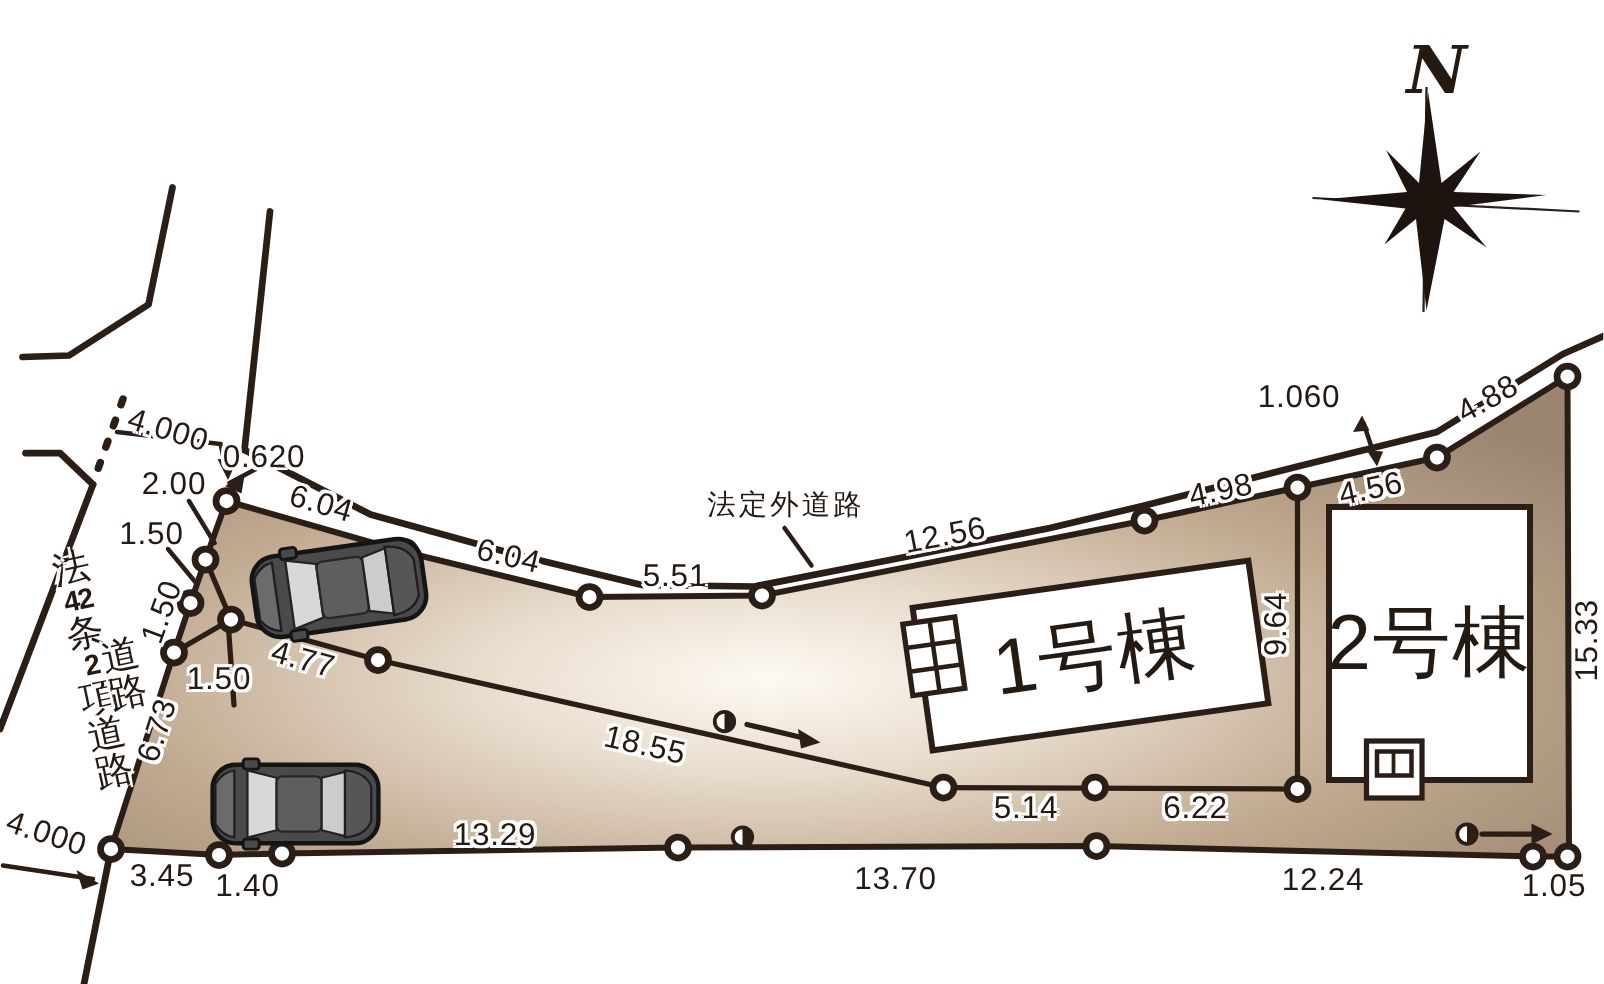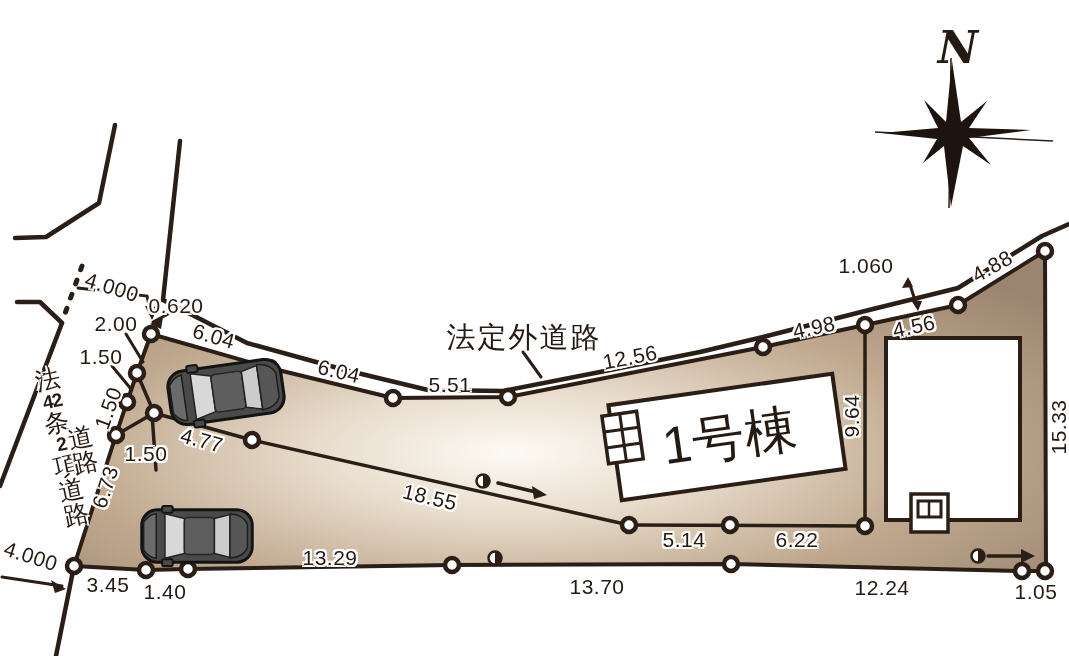--- a/index.html
+++ b/index.html
@@ -3,21 +3,21 @@
 <meta charset="utf-8">
 <style>
   html,body{margin:0;padding:0;background:#fff;}
   #canvas{position:relative;width:1069px;height:656px;background:#fff;overflow:hidden;
           font-family:"Liberation Sans","DejaVu Sans",sans-serif;}
   #plan-svg{position:absolute;left:0;top:0;}
   .lbl{position:absolute;color:#241a12;font-size:21px;font-weight:normal;white-space:nowrap;
        letter-spacing:.5px;line-height:1;
        text-shadow:-2px -2px 0 #fff,2px -2px 0 #fff,-2px 2px 0 #fff,2px 2px 0 #fff,
                    0 -2px 0 #fff,0 2px 0 #fff,-2px 0 0 #fff,2px 0 0 #fff;}
-  .kanji{font-size:29px;letter-spacing:2px;}
+  .kanji{font-size:19px;letter-spacing:2px;}
   .north{font-family:"DejaVu Serif","Liberation Serif",serif;font-style:italic;
          font-size:44px;font-weight:bold;text-shadow:none;}
   .bl{position:absolute;color:#241a12;font-size:52px;font-weight:normal;white-space:nowrap;
       letter-spacing:1px;line-height:1;text-shadow:none;}
   .vcol{position:absolute;display:flex;flex-direction:column;align-items:center;
         color:#241a12;line-height:1;
         text-shadow:-2px -2px 0 #fff,2px -2px 0 #fff,-2px 2px 0 #fff,2px 2px 0 #fff;}
   .vcol span{font-size:25px;display:block;padding:0;}
   .vcol span.num{font-size:19px;font-weight:bold;letter-spacing:-1px;}
 </style>
@@ -178,20 +178,21 @@
   <span>項</span>
   <span>道</span>
   <span>路</span>
 </div>
 <div class="vcol" style="left:83px;top:450px;transform:translate(-50%,-50%) rotate(-12deg)">
   <span>道</span>
   <span>路</span>
 </div>
 
 <span class="bl" style="left:730px;top:437px;transform:translate(-50%,-50%) rotate(-8deg)">1号棟</span>
+<span class="bl" style="left:953px;top:429px;transform:translate(-50%,-50%)">2号棟</span>
 
 <span class="lbl" style="left:112px;top:287px;transform:translate(-50%,-50%) rotate(17deg)">4.000</span>
 <span class="lbl" style="left:176px;top:305px;transform:translate(-50%,-50%)">0.620</span>
 <span class="lbl" style="left:116px;top:323px;transform:translate(-50%,-50%)">2.00</span>
 <span class="lbl" style="left:101px;top:356px;transform:translate(-50%,-50%)">1.50</span>
 <span class="lbl" style="left:108px;top:408px;transform:translate(-50%,-50%) rotate(-70deg)">1.50</span>
 <span class="lbl" style="left:146px;top:453px;transform:translate(-50%,-50%)">1.50</span>
 <span class="lbl" style="left:105px;top:487px;transform:translate(-50%,-50%) rotate(-72deg)">6.73</span>
 
 <span class="lbl" style="left:31px;top:556px;transform:translate(-50%,-50%) rotate(18deg)">4.000</span>

